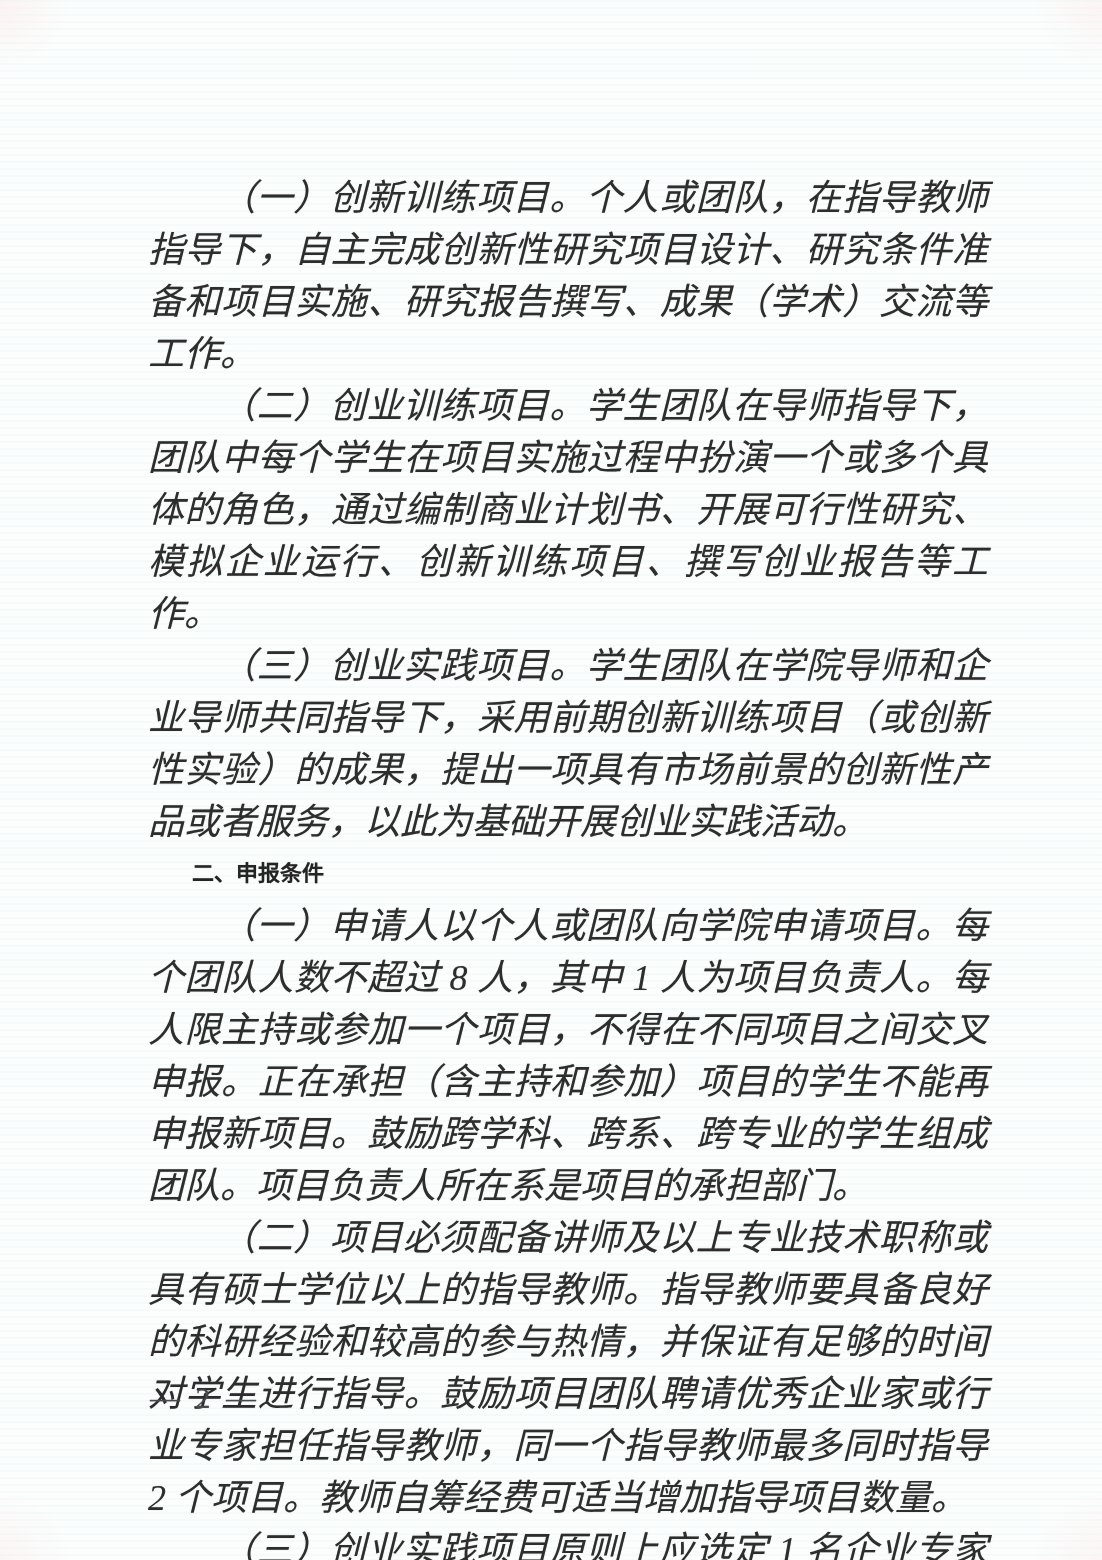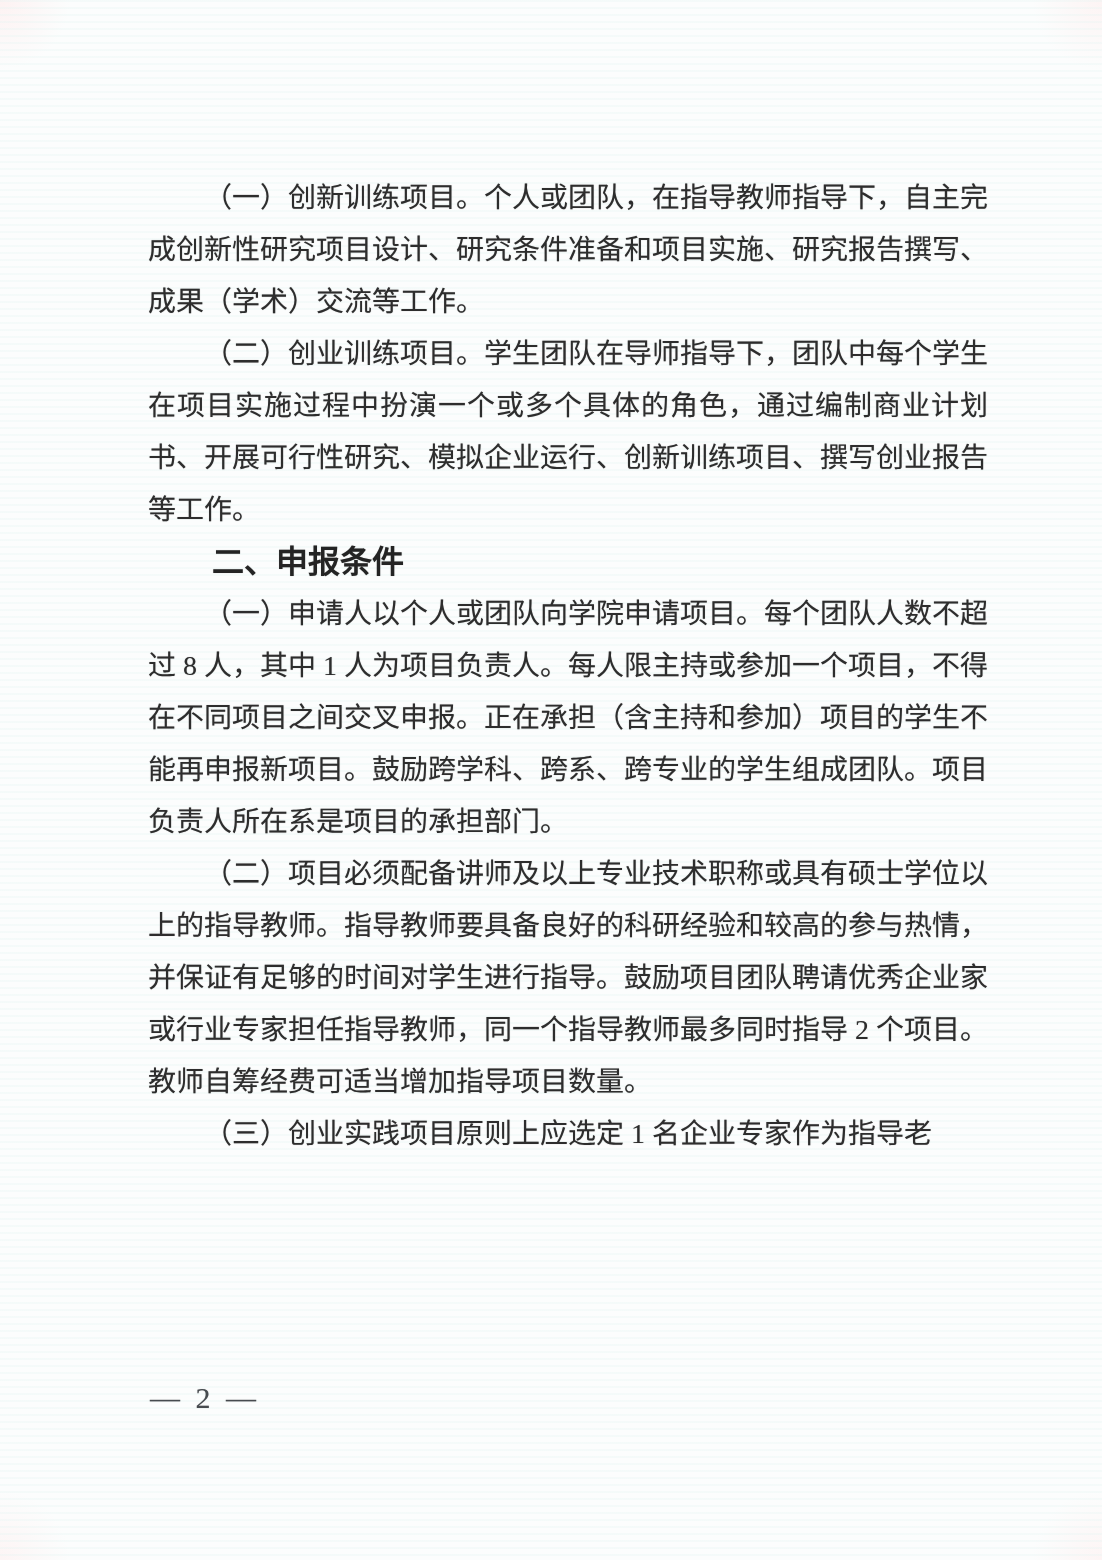--- a/index.html
+++ b/index.html
@@ -40,33 +40,34 @@
   }
 
   .content {
     position: absolute;
     left: 148px;
     top: 172px;
     width: 840px;
   }
 
   .para {
-    font-size: 28px;
+    font-size: 36px;
     line-height: 52px;
     color: #2d2d2d;
     text-indent: 2em;
     text-align: justify;
     text-justify: inter-ideograph;
     text-align-last: left;
     text-shadow: 0 0 1px rgba(55,55,55,0.40);
+    font-style: italic;
   }
 
   .heading {
     font-family: "Liberation Sans", "DejaVu Sans", sans-serif;
-    font-size: 32px;
+    font-size: 22px;
     line-height: 52px;
     font-weight: 700;
     color: #242424;
     text-indent: 2em;
     text-shadow: 0 0 1px rgba(40,40,40,0.35);
   }
 
   .footer {
     position: absolute;
     left: 150px;
@@ -81,20 +82,21 @@
 </head>
 <body>
 
 <div class="page">
 
   <main class="content">
     <p class="para">（一）创新训练项目。个人或团队，在指导教师指导下，自主完成创新性研究项目设计、研究条件准备和项目实施、研究报告撰写、成果（学术）交流等工作。</p>
 
     <p class="para">（二）创业训练项目。学生团队在导师指导下，团队中每个学生在项目实施过程中扮演一个或多个具体的角色，通过编制商业计划书、开展可行性研究、模拟企业运行、创新训练项目、撰写创业报告等工作。</p>
 
+    <p class="para">（三）创业实践项目。学生团队在学院导师和企业导师共同指导下，采用前期创新训练项目（或创新性实验）的成果，提出一项具有市场前景的创新性产品或者服务，以此为基础开展创业实践活动。</p>
 
     <h2 class="heading">二、申报条件</h2>
 
     <p class="para">（一）申请人以个人或团队向学院申请项目。每个团队人数不超过 8 人，其中 1 人为项目负责人。每人限主持或参加一个项目，不得在不同项目之间交叉申报。正在承担（含主持和参加）项目的学生不能再申报新项目。鼓励跨学科、跨系、跨专业的学生组成团队。项目负责人所在系是项目的承担部门。</p>
 
     <p class="para">（二）项目必须配备讲师及以上专业技术职称或具有硕士学位以上的指导教师。指导教师要具备良好的科研经验和较高的参与热情，并保证有足够的时间对学生进行指导。鼓励项目团队聘请优秀企业家或行业专家担任指导教师，同一个指导教师最多同时指导 2 个项目。教师自筹经费可适当增加指导项目数量。</p>
 
     <p class="para">（三）创业实践项目原则上应选定 1 名企业专家作为指导老</p>
   </main>
 

